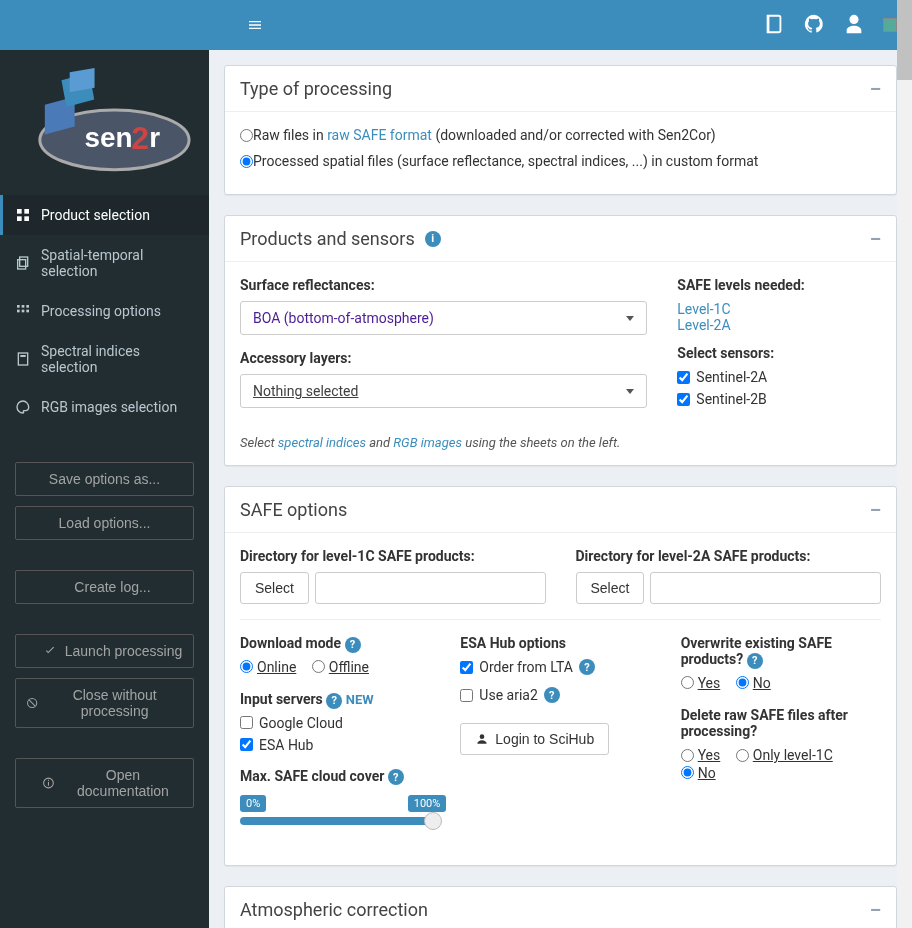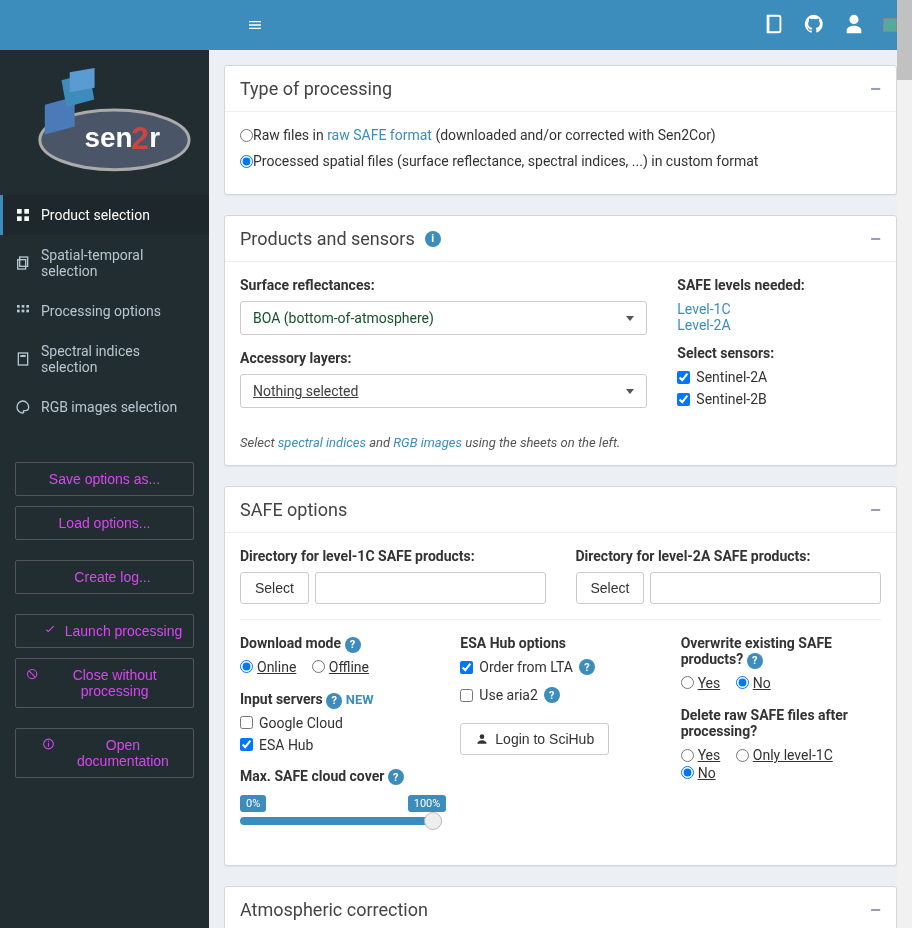--- a/index.html
+++ b/index.html
@@ -79,32 +79,32 @@
 .side-actions {
   padding: 15px;
   display: flex;
   flex-direction: column;
   gap: 10px;
   margin-top: 20px;
 }
 .side-btn {
   border: 1px solid #555;
   background: transparent;
-  color: #d946ef;
+  color: #a3a3a3;
   padding: 8px 10px;
   font-size: 14px;
   cursor: pointer;
   display: flex;
-  align-items: flex-start;
+  align-items: center;
   justify-content: center;
   gap: 8px;
   border-radius: 2px;
 }
 .side-btn svg { width: 14px; height: 14px; fill: currentColor; }
-.gap10 { margin-top: 10px; padding-left: 26px; }
+.gap10 { margin-top: 20px; padding-left: 26px; }
 .content {
   flex: 1;
   padding: 15px;
   overflow-y: auto;
   height: 100%;
 }
 .panel {
   background: #fff;
   border: 1px solid #d2d6de;
   border-radius: 3px;
@@ -167,21 +167,21 @@
 .select-box {
   border: 1px solid #ccc;
   border-radius: 3px;
   padding: 8px 12px;
   display: flex;
   justify-content: space-between;
   align-items: center;
   background: #fff;
   cursor: pointer;
   font-size: 14px;
-  color: #14532d;
+  color: #4c1d95;
 }
 .select-box.placeholder { color: #404040; text-decoration: underline; }
 .caret {
   width: 0; height: 0;
   border-left: 4px solid transparent;
   border-right: 4px solid transparent;
   border-top: 5px solid #555;
 }
 .check-row {
   display: flex;

